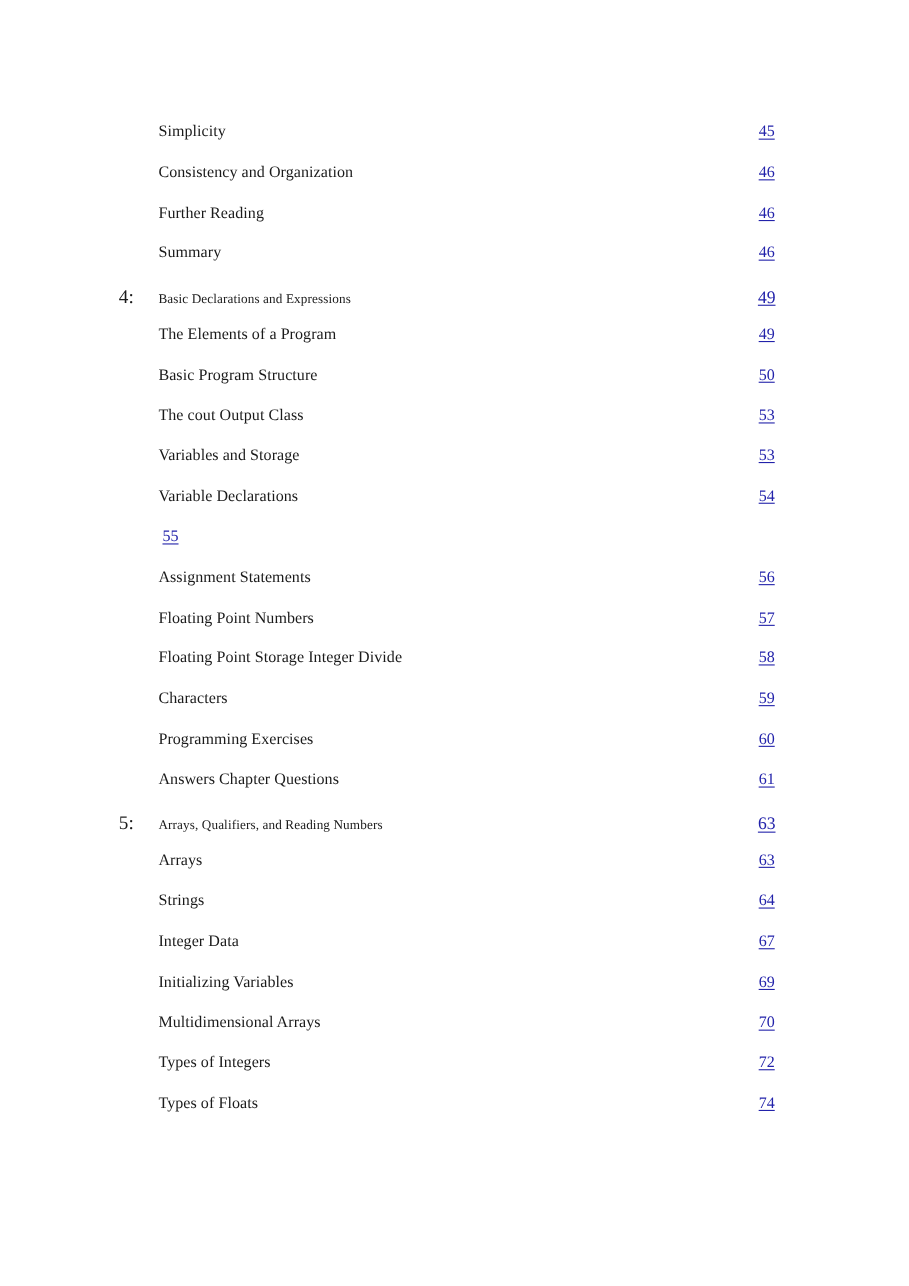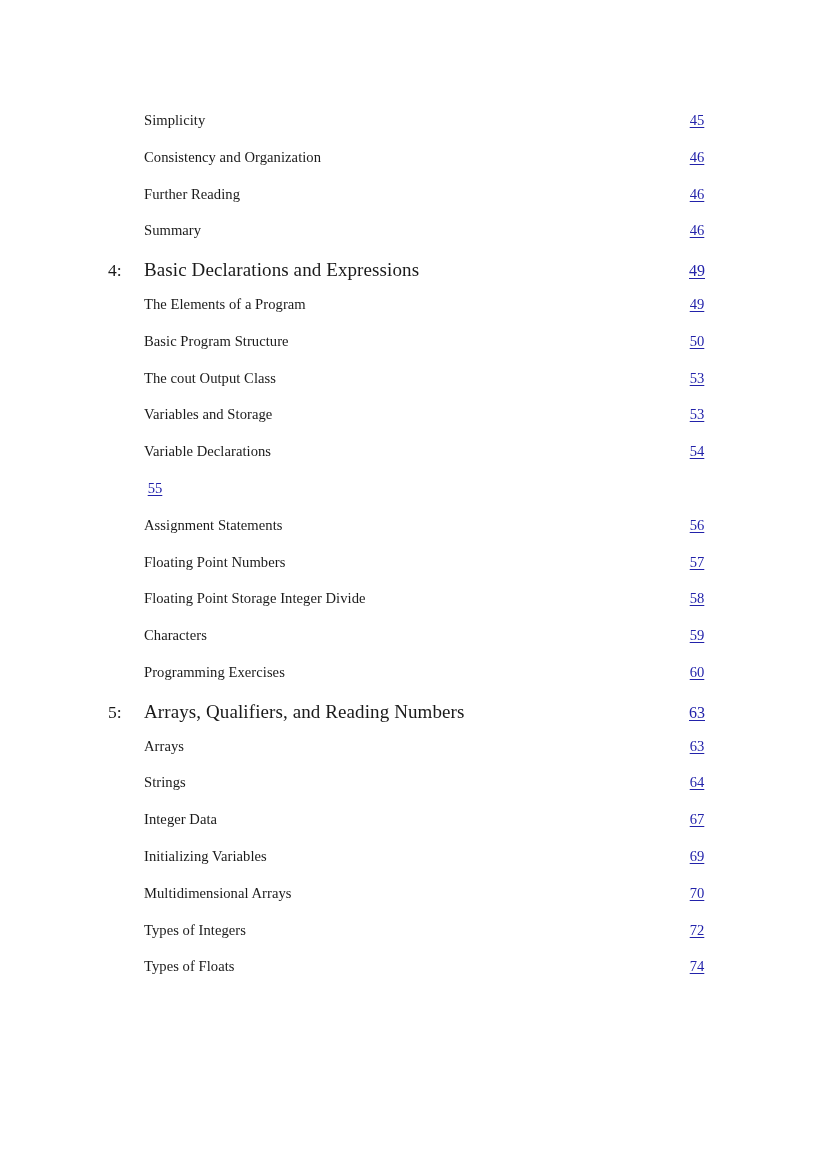--- a/index.html
+++ b/index.html
@@ -55,21 +55,21 @@
     text-align: center;
     min-width: 22px;
     color: #2222aa;
     text-decoration: underline;
     text-underline-offset: 2px;
     cursor: pointer;
   }
 
   
   .toc-row.chapter .toc-title {
-    font-size: 19px;
+    font-size: 12px;
     letter-spacing: 0.1px;
     color: #1a1a1a;
   }
   .toc-row.chapter .toc-page-num {
     font-size: 16px;
   }
 
   
   .toc-row.section .toc-num-col {
     width: 36px;
@@ -161,20 +161,25 @@
       <div class="toc-row section">
         <span class="toc-num-col"></span>
         <span class="toc-title">Characters</span>
         <a class="toc-page-num">59</a>
       </div>
       <div class="toc-row section">
         <span class="toc-num-col"></span>
         <span class="toc-title">Programming Exercises</span>
         <a class="toc-page-num">60</a>
       </div>
+      <div class="toc-row section">
+        <span class="toc-num-col"></span>
+        <span class="toc-title">Answers Chapter Questions</span>
+        <a class="toc-page-num">61</a>
+      </div>
       <div class="toc-row chapter">
         <span class="toc-num-col">5:</span>
         <span class="toc-title">Arrays, Qualifiers, and Reading Numbers</span>
         <a class="toc-page-num">63</a>
       </div>
       <div class="toc-row section">
         <span class="toc-num-col"></span>
         <span class="toc-title">Arrays</span>
         <a class="toc-page-num">63</a>
       </div>

